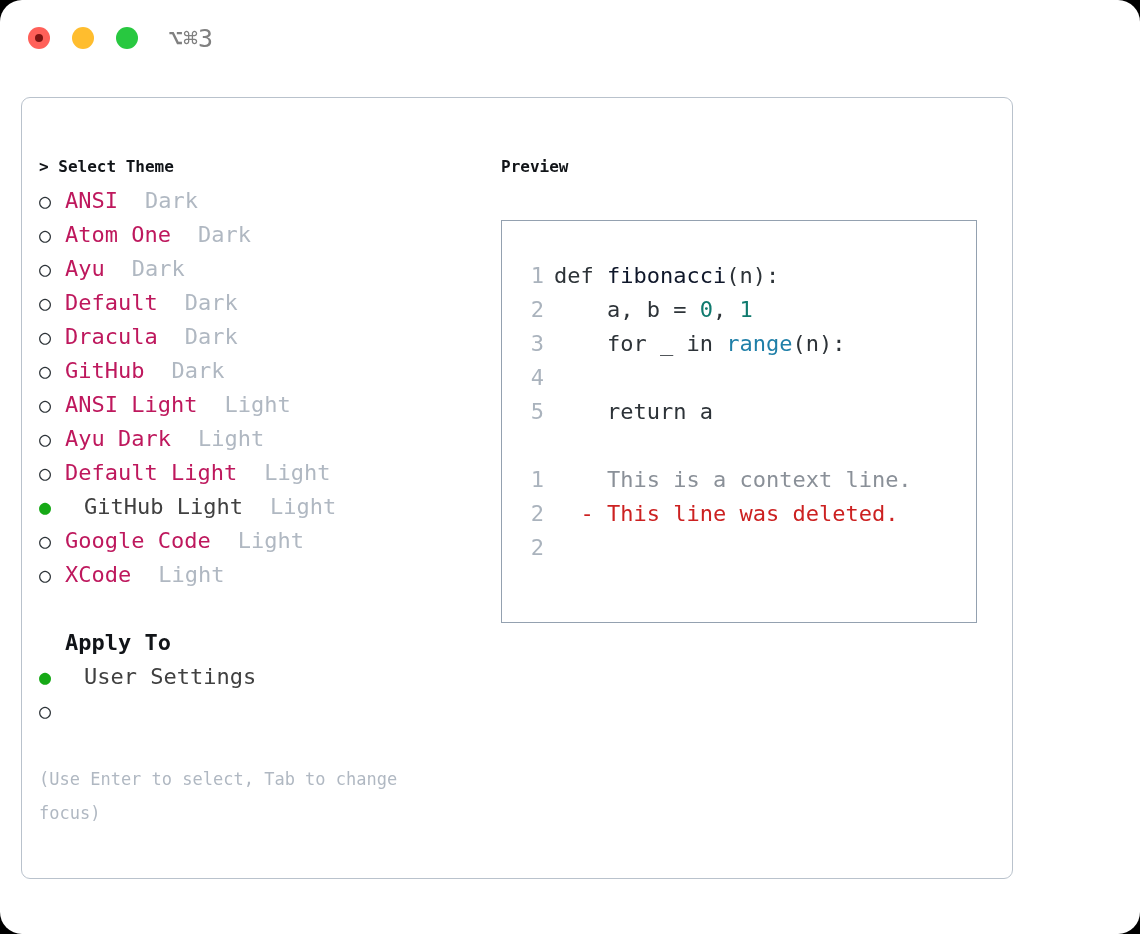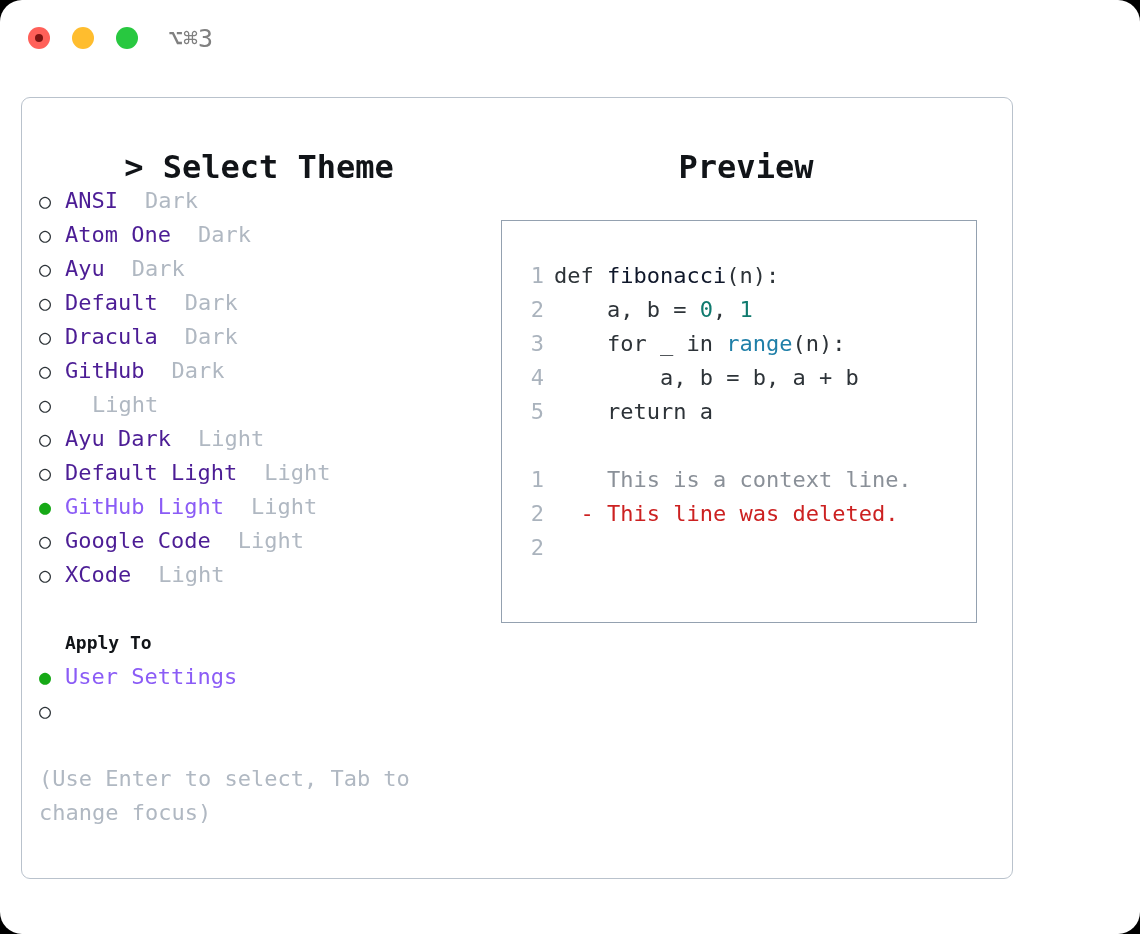--- a/index.html
+++ b/index.html
@@ -78,26 +78,25 @@
   }
 
   
   .left-col {
     position: absolute;
     left: 17px;
     top: 52px;
     width: 440px;
   }
   .col-title {
-    font-size: 32px;
+    font-size: 16px;
     font-weight: bold;
     color: #111418;
     line-height: 34px;
     white-space: pre;
-    text-align: center;
   }
   .theme-list {
     margin-top: 0px;
   }
   .row {
     display: flex;
     align-items: baseline;
     line-height: 34px;
     font-size: 22px;
     white-space: pre;
@@ -105,43 +104,43 @@
   .bullet {
     width: 26px;
     flex: 0 0 26px;
     font-size: 20px;
     color: #2d3338;
     line-height: 34px;
   }
   .bullet.on {
     color: #16a916;
   }
-  .name { color: #4c1d95; }
-  .name.sel { color: #8b5cf6; }
+  .name { color: #be185d; }
+  .name.sel { color: #404040; margin-left: 19px; }
   .tag {
     color: #b0b8c2;
     padding-left: 10px;
     margin-left: 17px;
   }
 
   .apply-block {
     margin-top: 34px;
   }
   .apply-title {
-    font-size: 18px;
+    font-size: 22px;
     font-weight: bold;
     color: #111418;
     line-height: 34px;
     padding-left: 26px;
     white-space: pre;
   }
 
   .hint {
     margin-top: 34px;
-    font-size: 22px;
+    font-size: 17px;
     line-height: 34px;
     color: #b0b8c2;
     width: 400px;
   }
 
   
   .right-col {
     position: absolute;
     left: 479px;
     top: 52px;
@@ -195,21 +194,21 @@
 
     <div class="left-col">
       <div class="col-title">&gt; Select Theme</div>
       <div class="theme-list">
           <div class="row"><span class="bullet">○</span><span class="name">ANSI</span><span class="tag">Dark</span></div>
           <div class="row"><span class="bullet">○</span><span class="name">Atom One</span><span class="tag">Dark</span></div>
           <div class="row"><span class="bullet">○</span><span class="name">Ayu</span><span class="tag">Dark</span></div>
           <div class="row"><span class="bullet">○</span><span class="name">Default</span><span class="tag">Dark</span></div>
           <div class="row"><span class="bullet">○</span><span class="name">Dracula</span><span class="tag">Dark</span></div>
           <div class="row"><span class="bullet">○</span><span class="name">GitHub</span><span class="tag">Dark</span></div>
-          <div class="row"><span class="bullet">○</span><span class="tag">Light</span></div>
+          <div class="row"><span class="bullet">○</span><span class="name">ANSI Light</span><span class="tag">Light</span></div>
           <div class="row"><span class="bullet">○</span><span class="name">Ayu Dark</span><span class="tag">Light</span></div>
           <div class="row"><span class="bullet">○</span><span class="name">Default Light</span><span class="tag">Light</span></div>
           <div class="row"><span class="bullet on">●</span><span class="name sel">GitHub Light</span><span class="tag">Light</span></div>
           <div class="row"><span class="bullet">○</span><span class="name">Google Code</span><span class="tag">Light</span></div>
           <div class="row"><span class="bullet">○</span><span class="name">XCode</span><span class="tag">Light</span></div>
         </div>
 
       <div class="apply-block">
         <div class="apply-title">Apply To</div>
         <div class="apply-list">
@@ -221,21 +220,21 @@
       <div class="hint">(Use Enter to select, Tab to change focus)</div>
     </div>
 
     <div class="right-col">
       <div class="col-title">Preview</div>
       <div class="preview-box">
         <div class="code-block">
             <div class="code-line"><span class="ln">1</span><span class="code"><span class="code">def </span><span class="tok-fn">fibonacci</span><span class="code">(n):</span></span></div>
             <div class="code-line"><span class="ln">2</span><span class="code">    <span class="code">a, b = </span><span class="tok-num">0</span><span class="code">, </span><span class="tok-num">1</span></span></div>
             <div class="code-line"><span class="ln">3</span><span class="code">    <span class="code">for _ in </span><span class="tok-kw">range</span><span class="code">(n):</span></span></div>
-            <div class="code-line"><span class="ln">4</span><span class="code">        <span class="code">a, b = b, a + b</span></span></div>
+            <div class="code-line"><span class="ln">4</span></div>
             <div class="code-line"><span class="ln">5</span><span class="code">    <span class="code">return a</span></span></div>
           </div>
         <div class="spacer"></div>
         <div class="diff-block">
             <div class="code-line"><span class="ln">1</span><span class="diff-ctx">    This is a context line.</span></div>
             <div class="code-line"><span class="ln">2</span><span class="diff-del">  - This line was deleted.</span></div>
             <div class="code-line"><span class="ln">2</span></div>
           </div>
       </div>
     </div>

